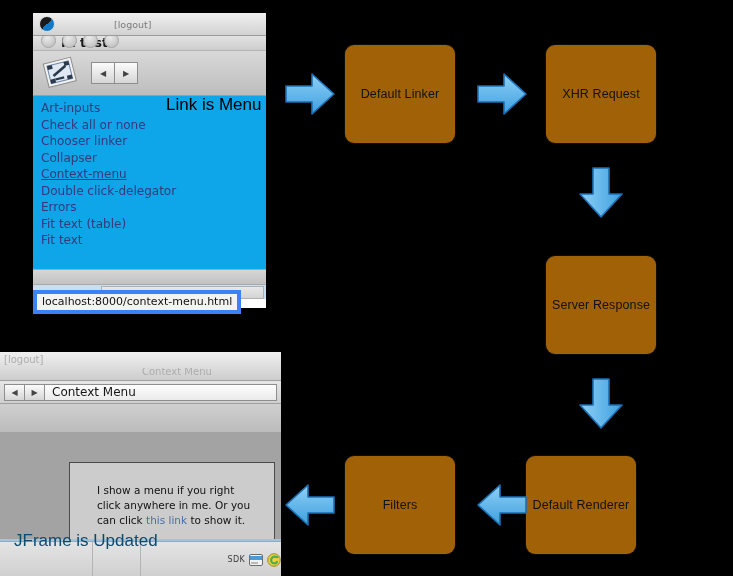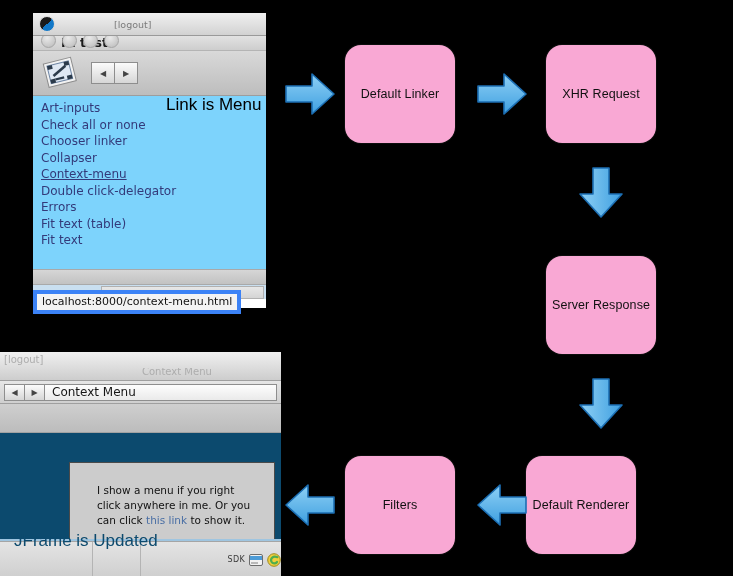--- a/index.html
+++ b/index.html
@@ -8,22 +8,22 @@
     background:#000;
     font-family:"Liberation Sans",sans-serif;
     overflow:hidden;
     position:relative;
   }
   .stage{position:absolute;left:0;top:0;width:733px;height:576px;}
 
   
   .flow-box{
     position:absolute;
-    background:#f9a8d4;
-    border-radius:16px;
+    background:#a16207;
+    border-radius:9px;
     display:flex;align-items:center;justify-content:center;
     color:#111;
     font-size:12.5px;
     letter-spacing:.1px;
     box-shadow:0 0 0 1px rgba(255,255,255,.05);
   }
 
   
   .arrow{position:absolute;}
   .arrow svg{display:block;}
@@ -93,21 +93,21 @@
   }
   .nav-btn.second{border-left:none;}
   .addr{
     flex:1;height:20px;
     background:linear-gradient(#fdfdfd,#eaeaea);
     border:1px solid #8e8e8e;border-left:none;
     display:flex;align-items:center;padding-left:7px;
     font-size:12px;color:#161616;
     font-family:"DejaVu Sans",sans-serif;
   }
-  .win-body{background:#7dd3fc;position:relative;}
+  .win-body{background:#0ea5e9;position:relative;}
   .link-list{padding:4px 0 0 8px;}
   .link-list a{
     display:block;
     color:#333a7a;
     font-size:12px;line-height:16.5px;
     text-decoration:none;
     font-family:"DejaVu Sans",sans-serif;
   }
   .link-list a.active{text-decoration:underline;}
   .overlay-text{
@@ -355,21 +355,21 @@
     </div>
 
     <div class="win2-toolbar">
       <span class="nav-btn" style="margin-left:4px;height:15px;width:19px;">◀</span>
       <span class="nav-btn second" style="height:15px;width:19px;">▶</span>
       <span class="addr" style="height:15px;margin-right:4px;">Context Menu</span>
     </div>
 
     <div class="win2-gray"></div>
 
-    <div style="background:#0c4a6e;height:118px;position:relative;">
+    <div style="background:#a3a3a3;height:118px;position:relative;">
 
       <div class="ctx-box" style="left:69px;top:29px;width:204px;height:80px;">
         <div class="ctx-text" style="left:27px;top:20px;">
           <span>I show a menu if you right click</span>
           <span>anywhere in me. Or you can click</span>
           <a href="#">this link</a><span> to show it.</span>
         </div>
       </div>
     </div>
 

